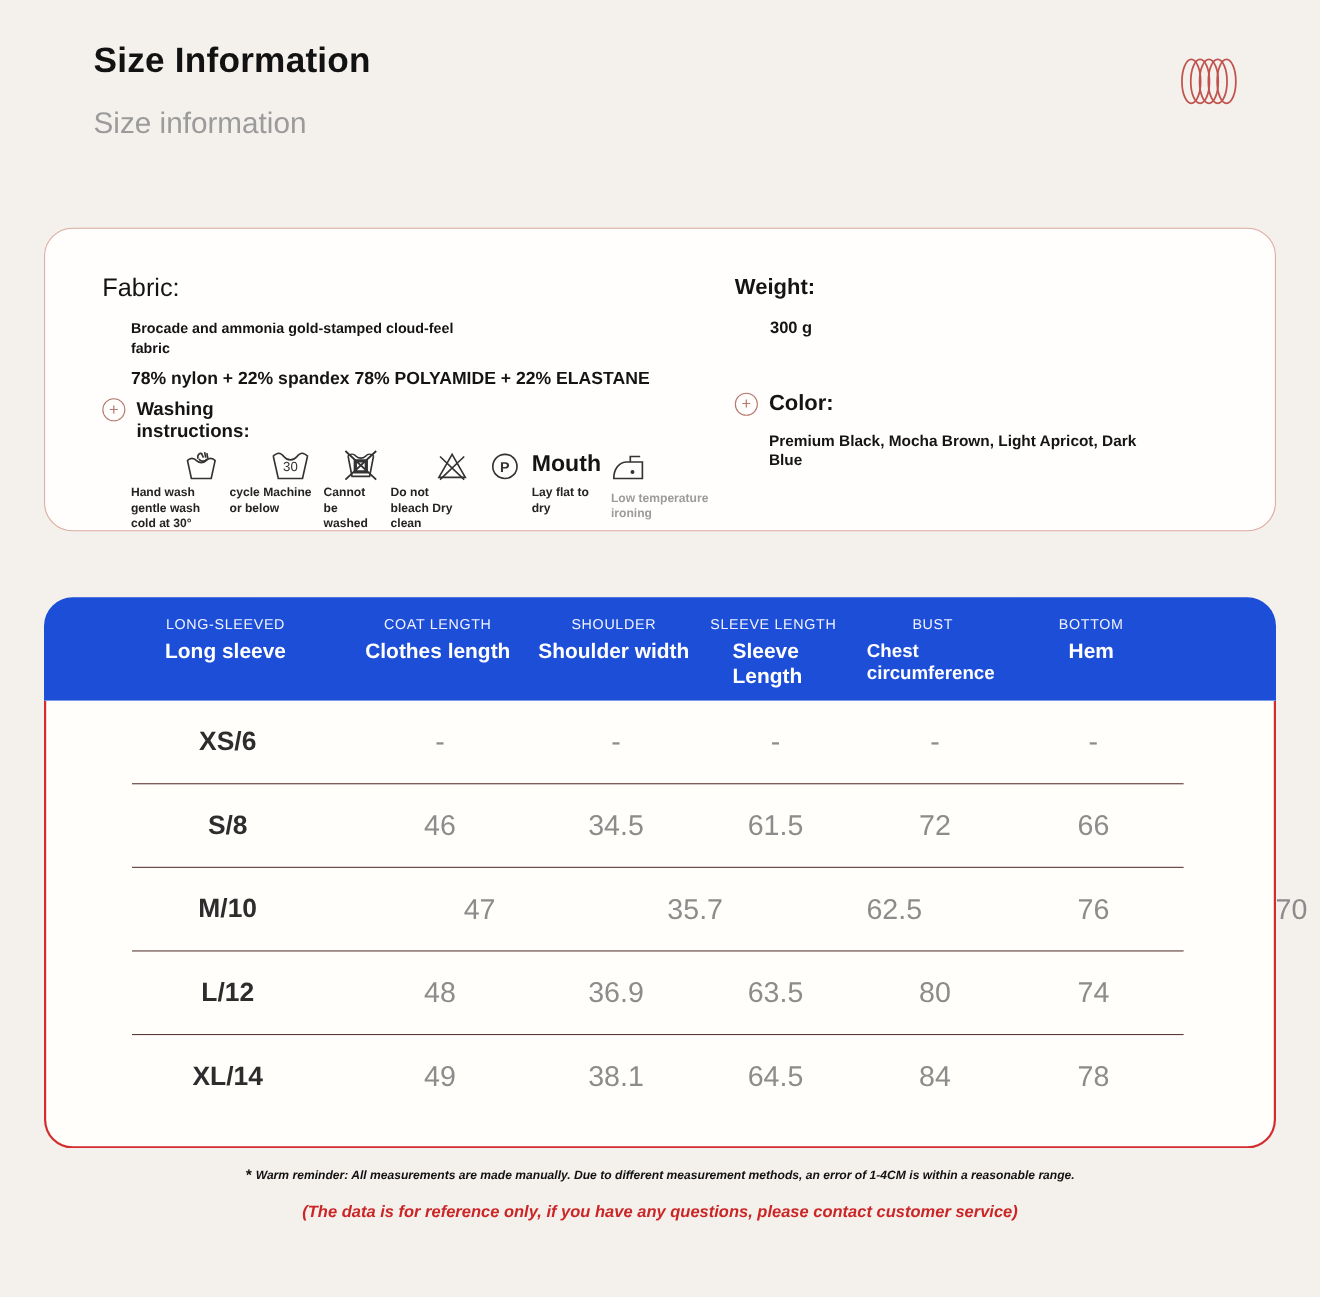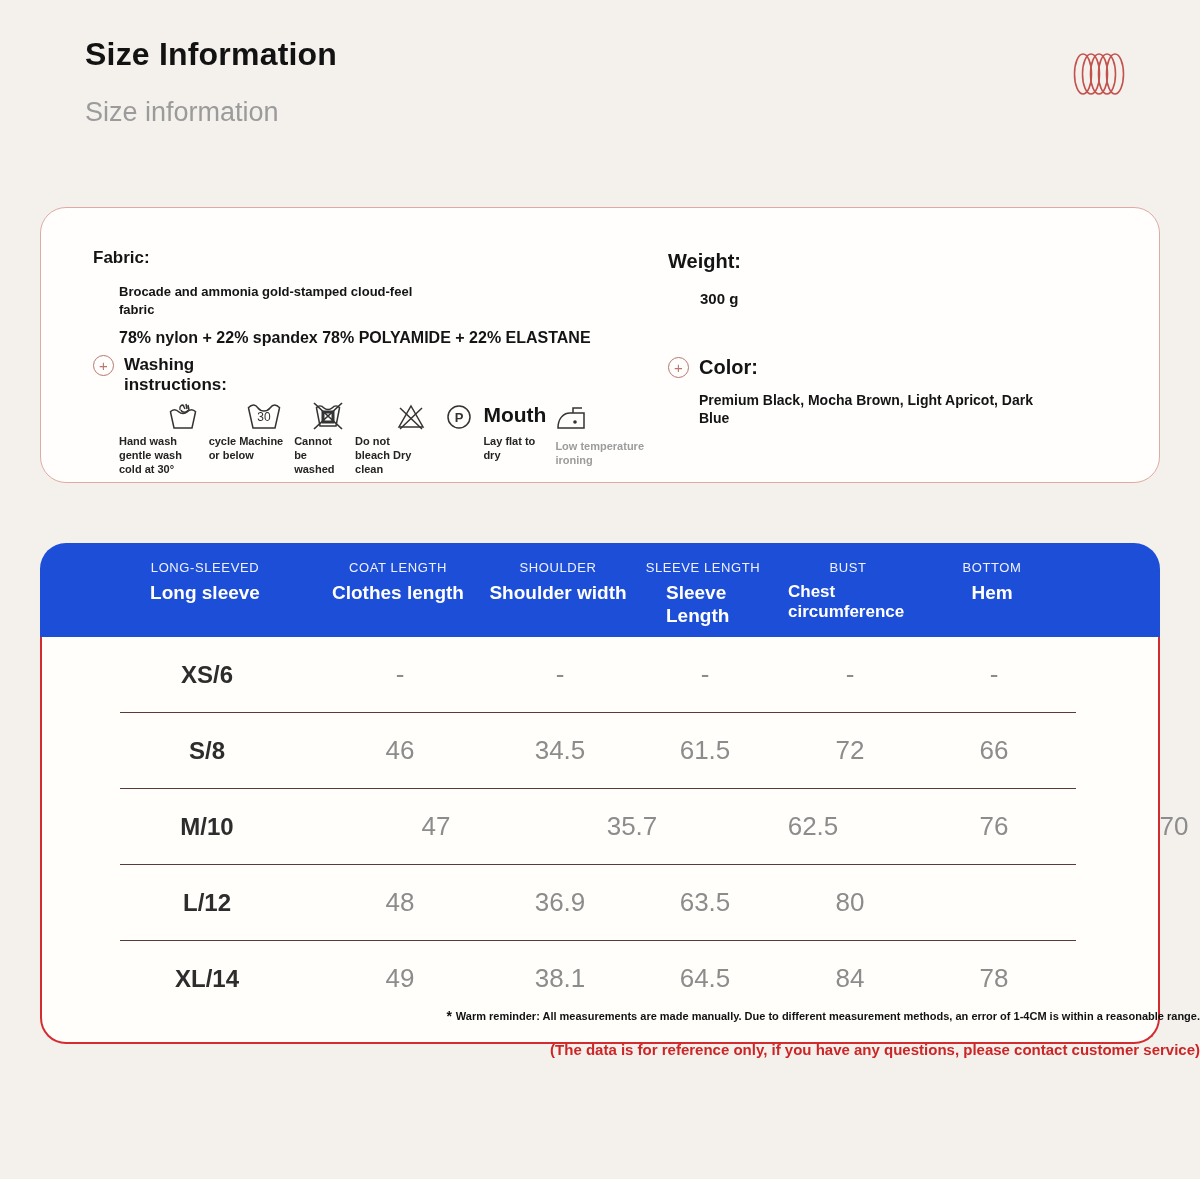--- a/index.html
+++ b/index.html
@@ -18,21 +18,21 @@
   .page-subtitle { margin-top:24px; font-size:27px; font-weight:400; color:#9b9b9b; }
   .spring { position:absolute; top:50px; right:74px; }
 
   
   .info-card {
     position:absolute; left:40px; top:207px; right:40px; height:276px;
     background:#fffefd; border:1px solid #ddaba1; border-radius:26px;
     padding:40px 30px 24px 52px;
     display:grid; grid-template-columns:575px 1fr;
   }
-  .section-h1 { font-size:17px; font-weight:700; }
+  .section-h1 { font-size:23px; font-weight:400; }
   .section-h2 { font-size:20px; font-weight:800; }
   .fabric-desc { margin:15px 0 0 26px; font-size:13px; font-weight:700; width:305px; line-height:1.35; }
   .fabric-comp { margin:11px 0 0 26px; font-size:16px; font-weight:800; }
   .wash-head { margin-top:8px; display:flex; align-items:flex-start; }
   .circle-plus {
     width:21px; height:21px; border:1px solid #b5786c; border-radius:50%;
     color:#b5786c; font-size:15px; line-height:19px; text-align:center;
     flex:0 0 auto; font-weight:400;
   }
   .wash-title { margin-left:10px; font-size:17px; font-weight:800; width:130px; line-height:1.2; }
@@ -65,21 +65,21 @@
   .tbody {
     background:#fffefb; border:2px solid #d32b2e; border-top:none;
     border-radius:0 0 26px 26px; padding-bottom:26px;
   }
   .trow { height:75px; align-items:center; }
   .td-size { text-align:center; font-size:24px; font-weight:600; color:#2d2d2d; }
   .td-val { text-align:center; font-size:26px; font-weight:400; color:#8c8c8c; }
   .row-divider { height:1px; background:#5e3a37; margin:0 82px 0 78px; }
 
   
-  .footer { position:absolute; left:0; top:1008px; width:100%; text-align:right; }
+  .footer { position:absolute; left:0; top:1060px; width:100%; text-align:center;font-style:italic; }
   .reminder { font-size:11px; font-weight:700; color:#111; }
   .reminder .star { font-size:14px; vertical-align:-1px; margin-right:4px; }
   .ref-note { margin-top:17px; font-size:15px; font-weight:800; color:#cc2526; }
 
   svg.glyph { display:block; }
 </style>
 </head>
 <body>
 
 <div class="title-block">
@@ -268,20 +268,21 @@
       <div class="td-val col6">70</div>
     </div>
     <div class="row-divider"></div>
 
     <div class="trow tbl-grid" style="display:grid;">
       <div class="td-size col1">L/12</div>
       <div class="td-val">48</div>
       <div class="td-val">36.9</div>
       <div class="td-val">63.5</div>
       <div class="td-val">80</div>
+      <div class="td-val col6">74</div>
     </div>
     <div class="row-divider"></div>
 
     <div class="trow tbl-grid" style="display:grid;">
       <div class="td-size col1">XL/14</div>
       <div class="td-val">49</div>
       <div class="td-val">38.1</div>
       <div class="td-val">64.5</div>
       <div class="td-val">84</div>
       <div class="td-val col6">78</div>

